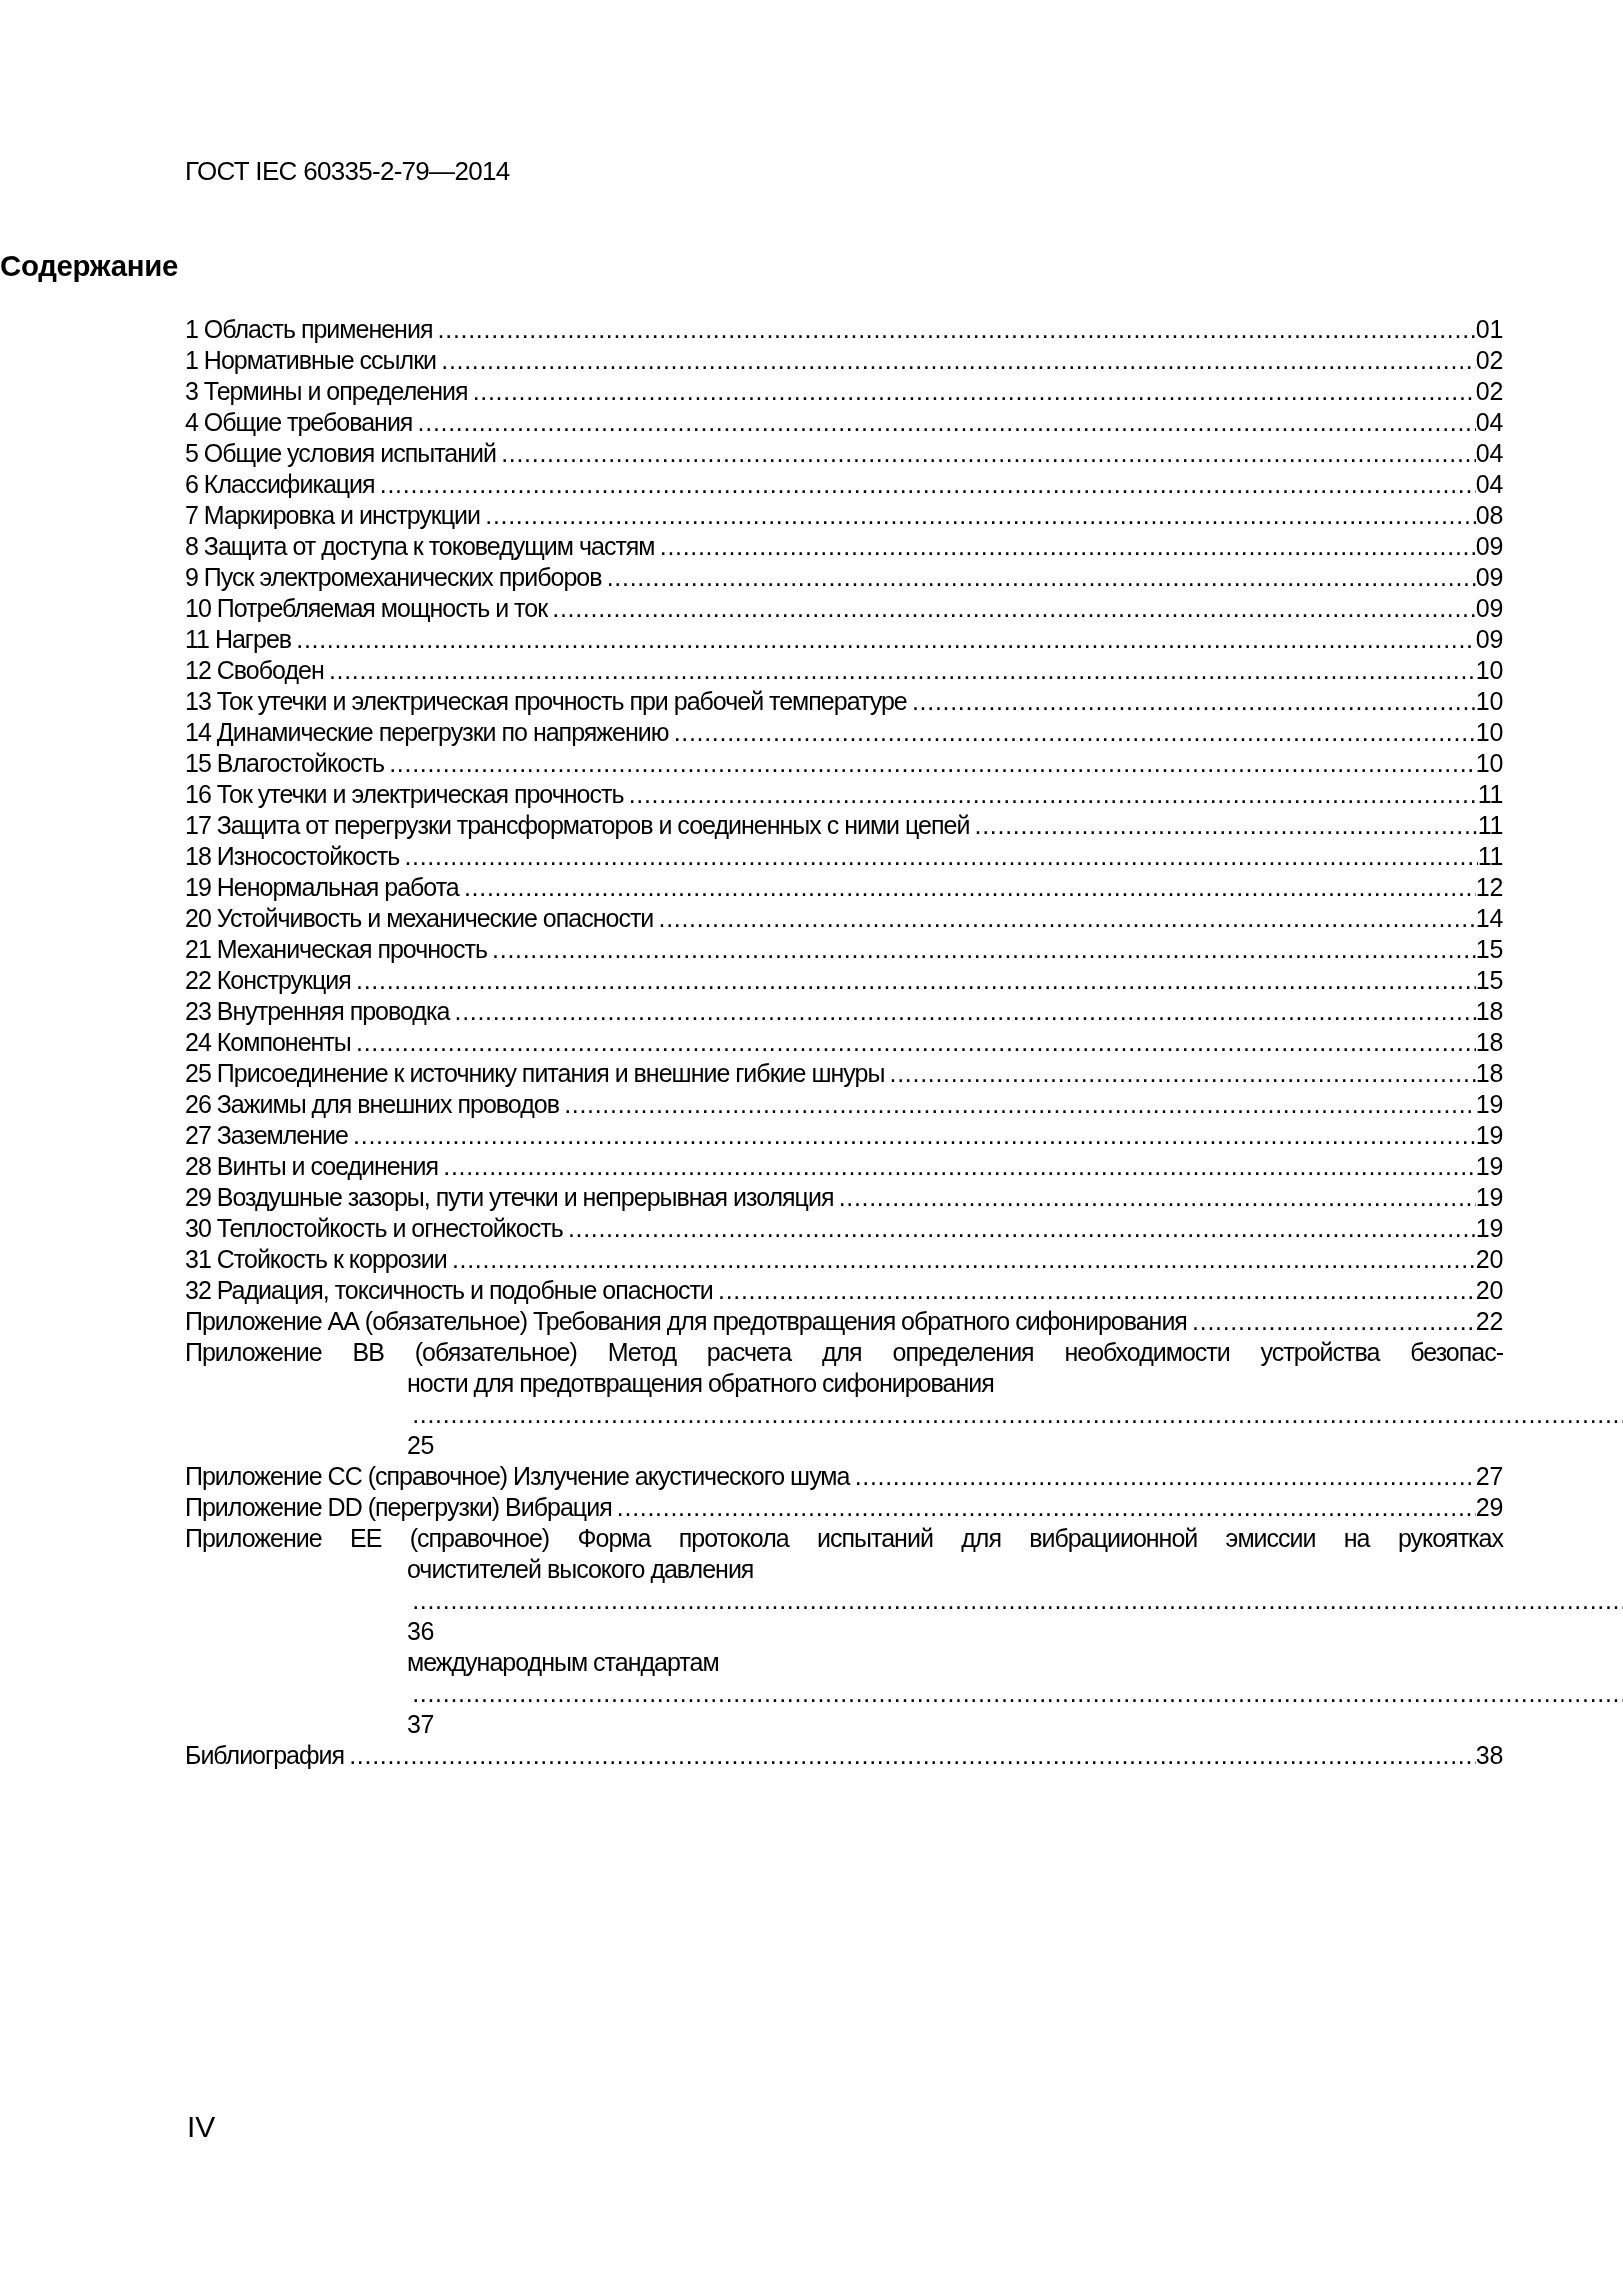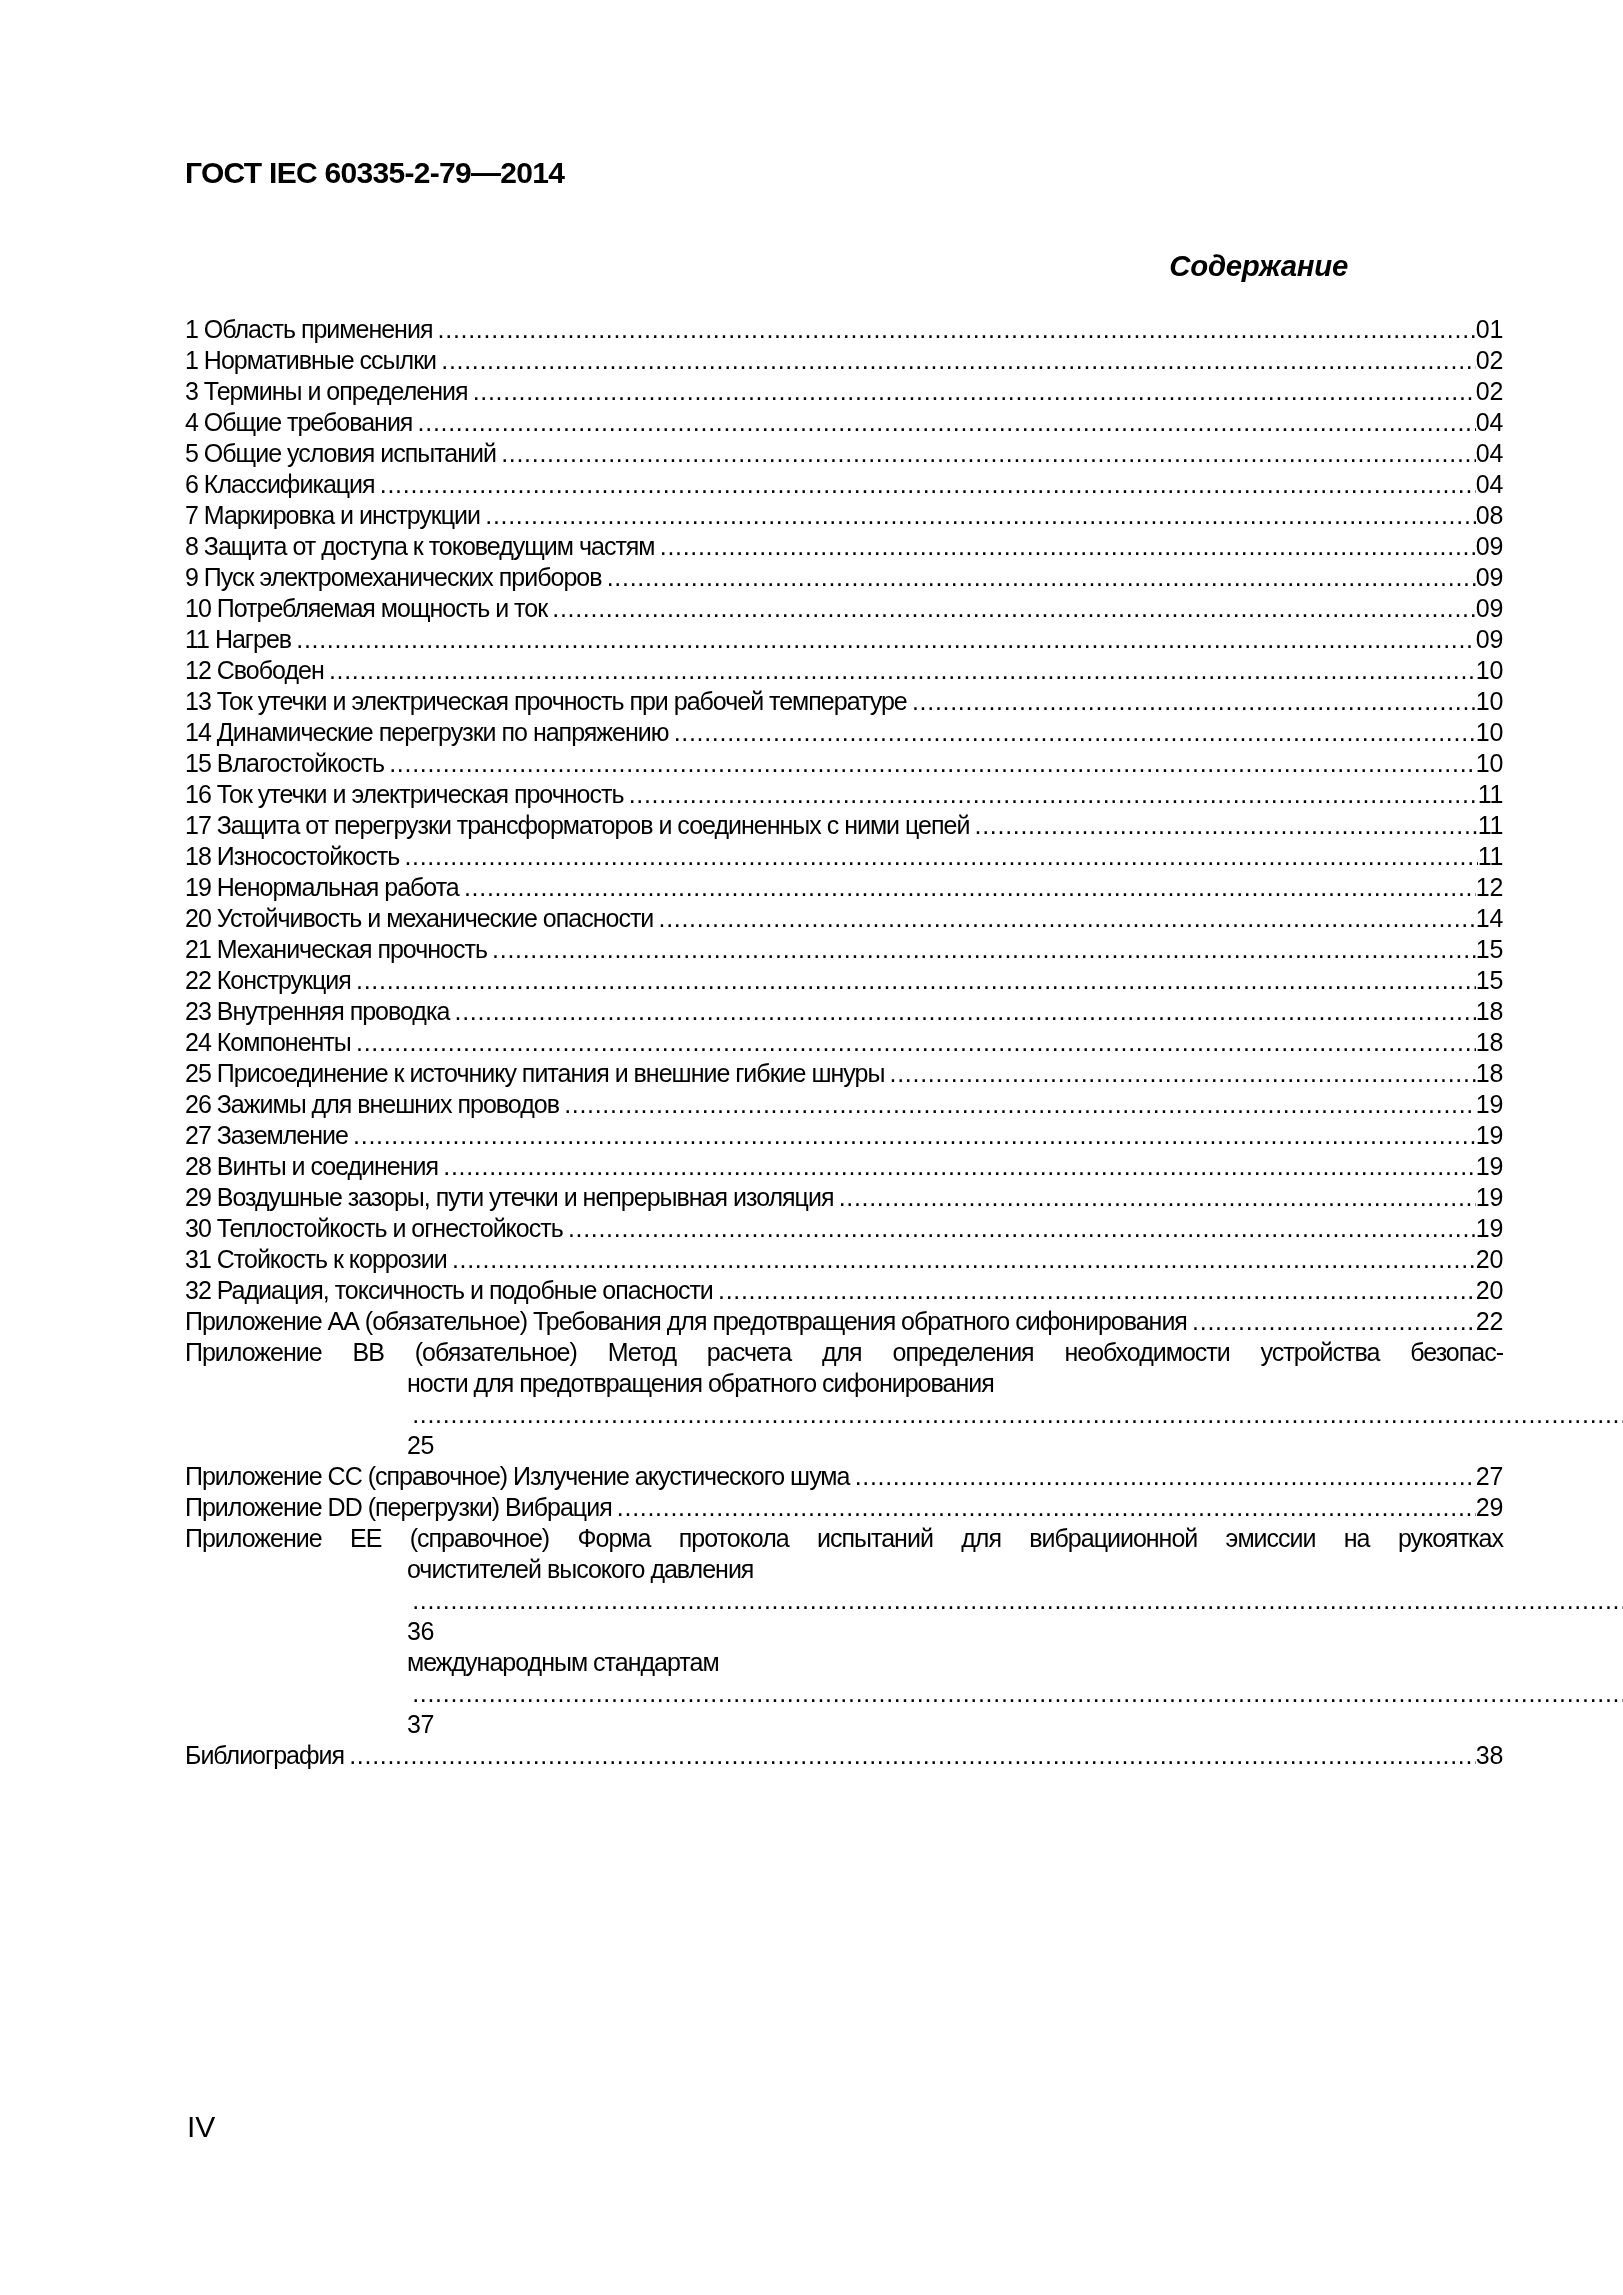--- a/index.html
+++ b/index.html
@@ -13,35 +13,34 @@
     height: 2295px;
     position: relative;
     font-family: "Liberation Sans", sans-serif;
     color: #000000;
     overflow: hidden;
   }
   .doc-header {
     position: absolute;
     left: 185px;
     top: 156px;
-    font-size: 30px;
-    font-weight: bold;
+    font-size: 26px;
+    font-weight: normal;
     letter-spacing: -0.7px;
     white-space: nowrap;
   }
   .doc-title {
     position: absolute;
     left: 0;
     top: 249px;
     width: 1348px;
-    text-align: right;
+    text-align: left;
     font-size: 29.4px;
     font-weight: bold;
     letter-spacing: -0.3px;
-    font-style: italic;
   }
   .toc {
     position: absolute;
     left: 185px;
     top: 314px;
     width: 1318px;
     font-size: 25px;
     line-height: 31px;
     letter-spacing: -1px;
   }

